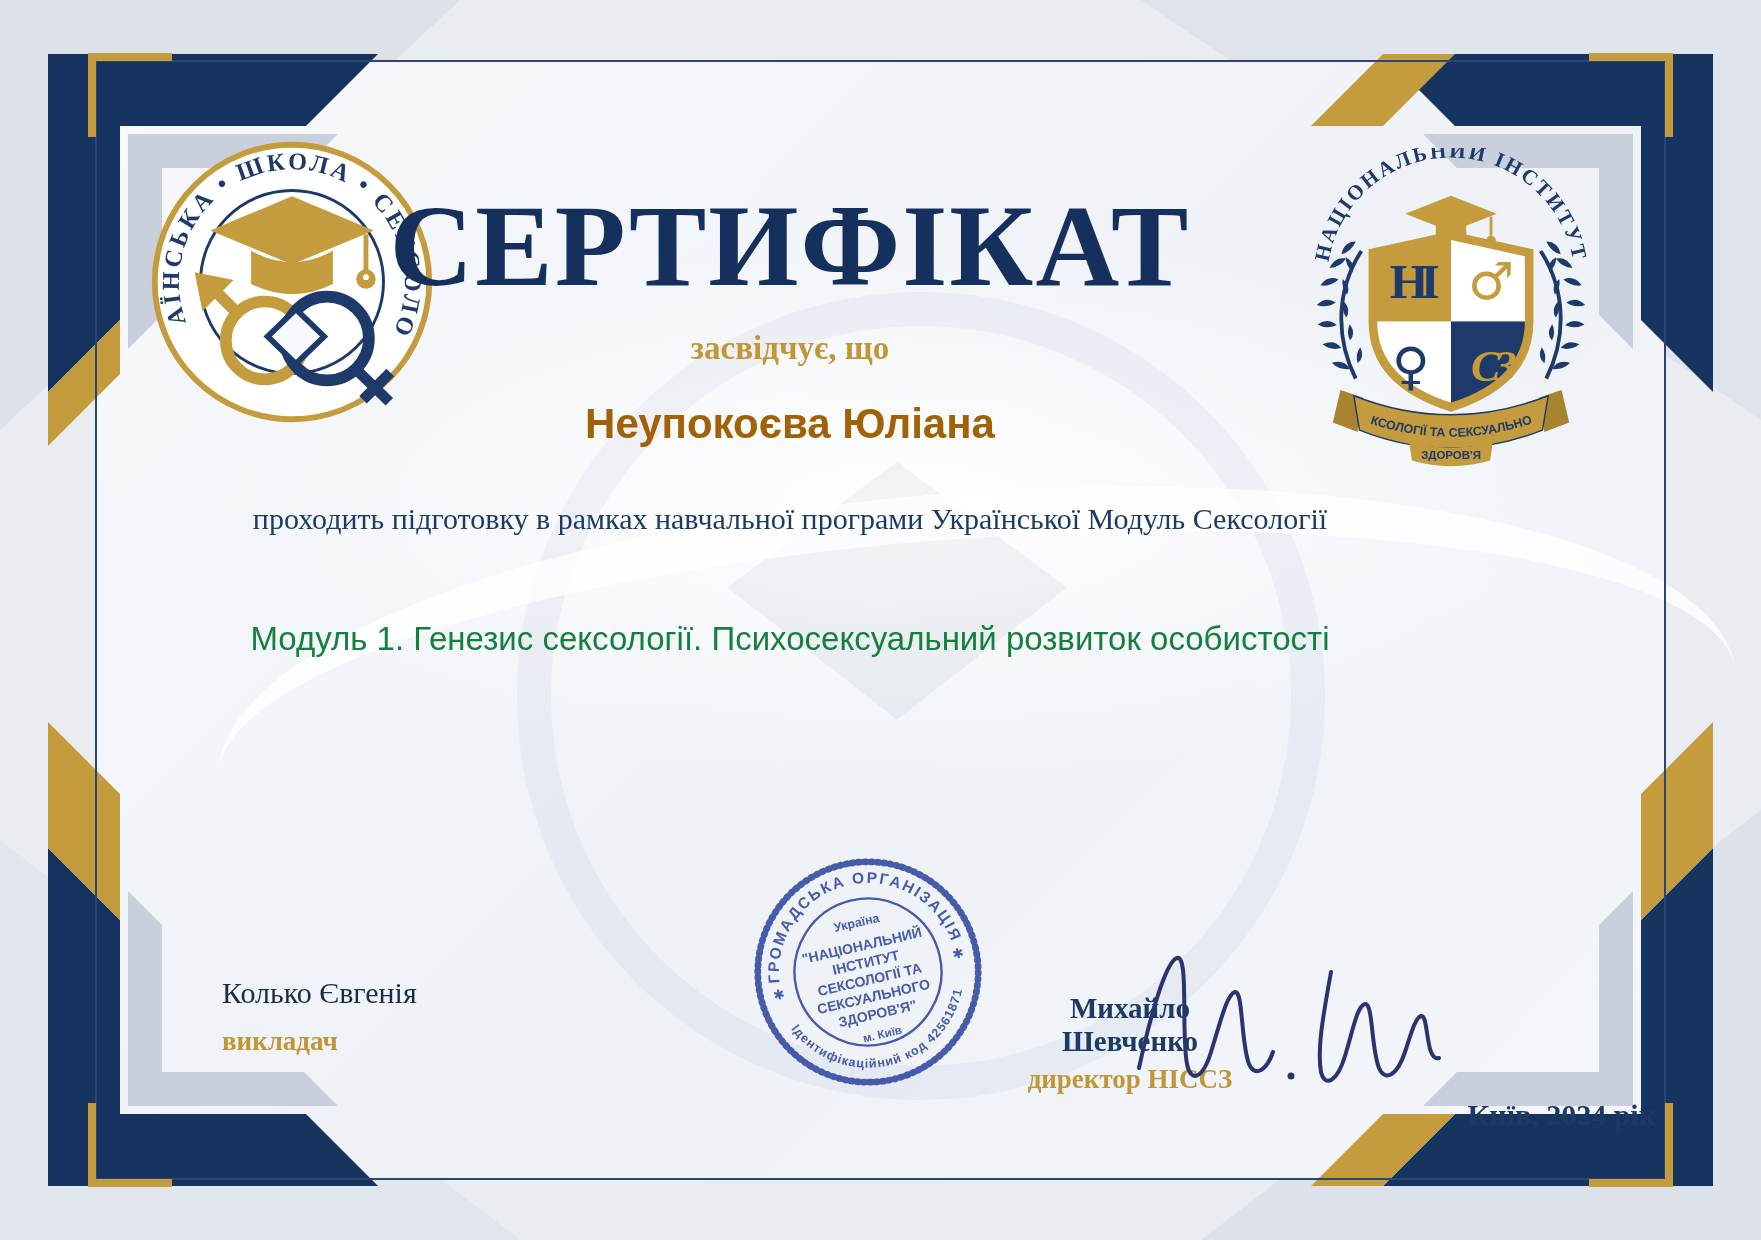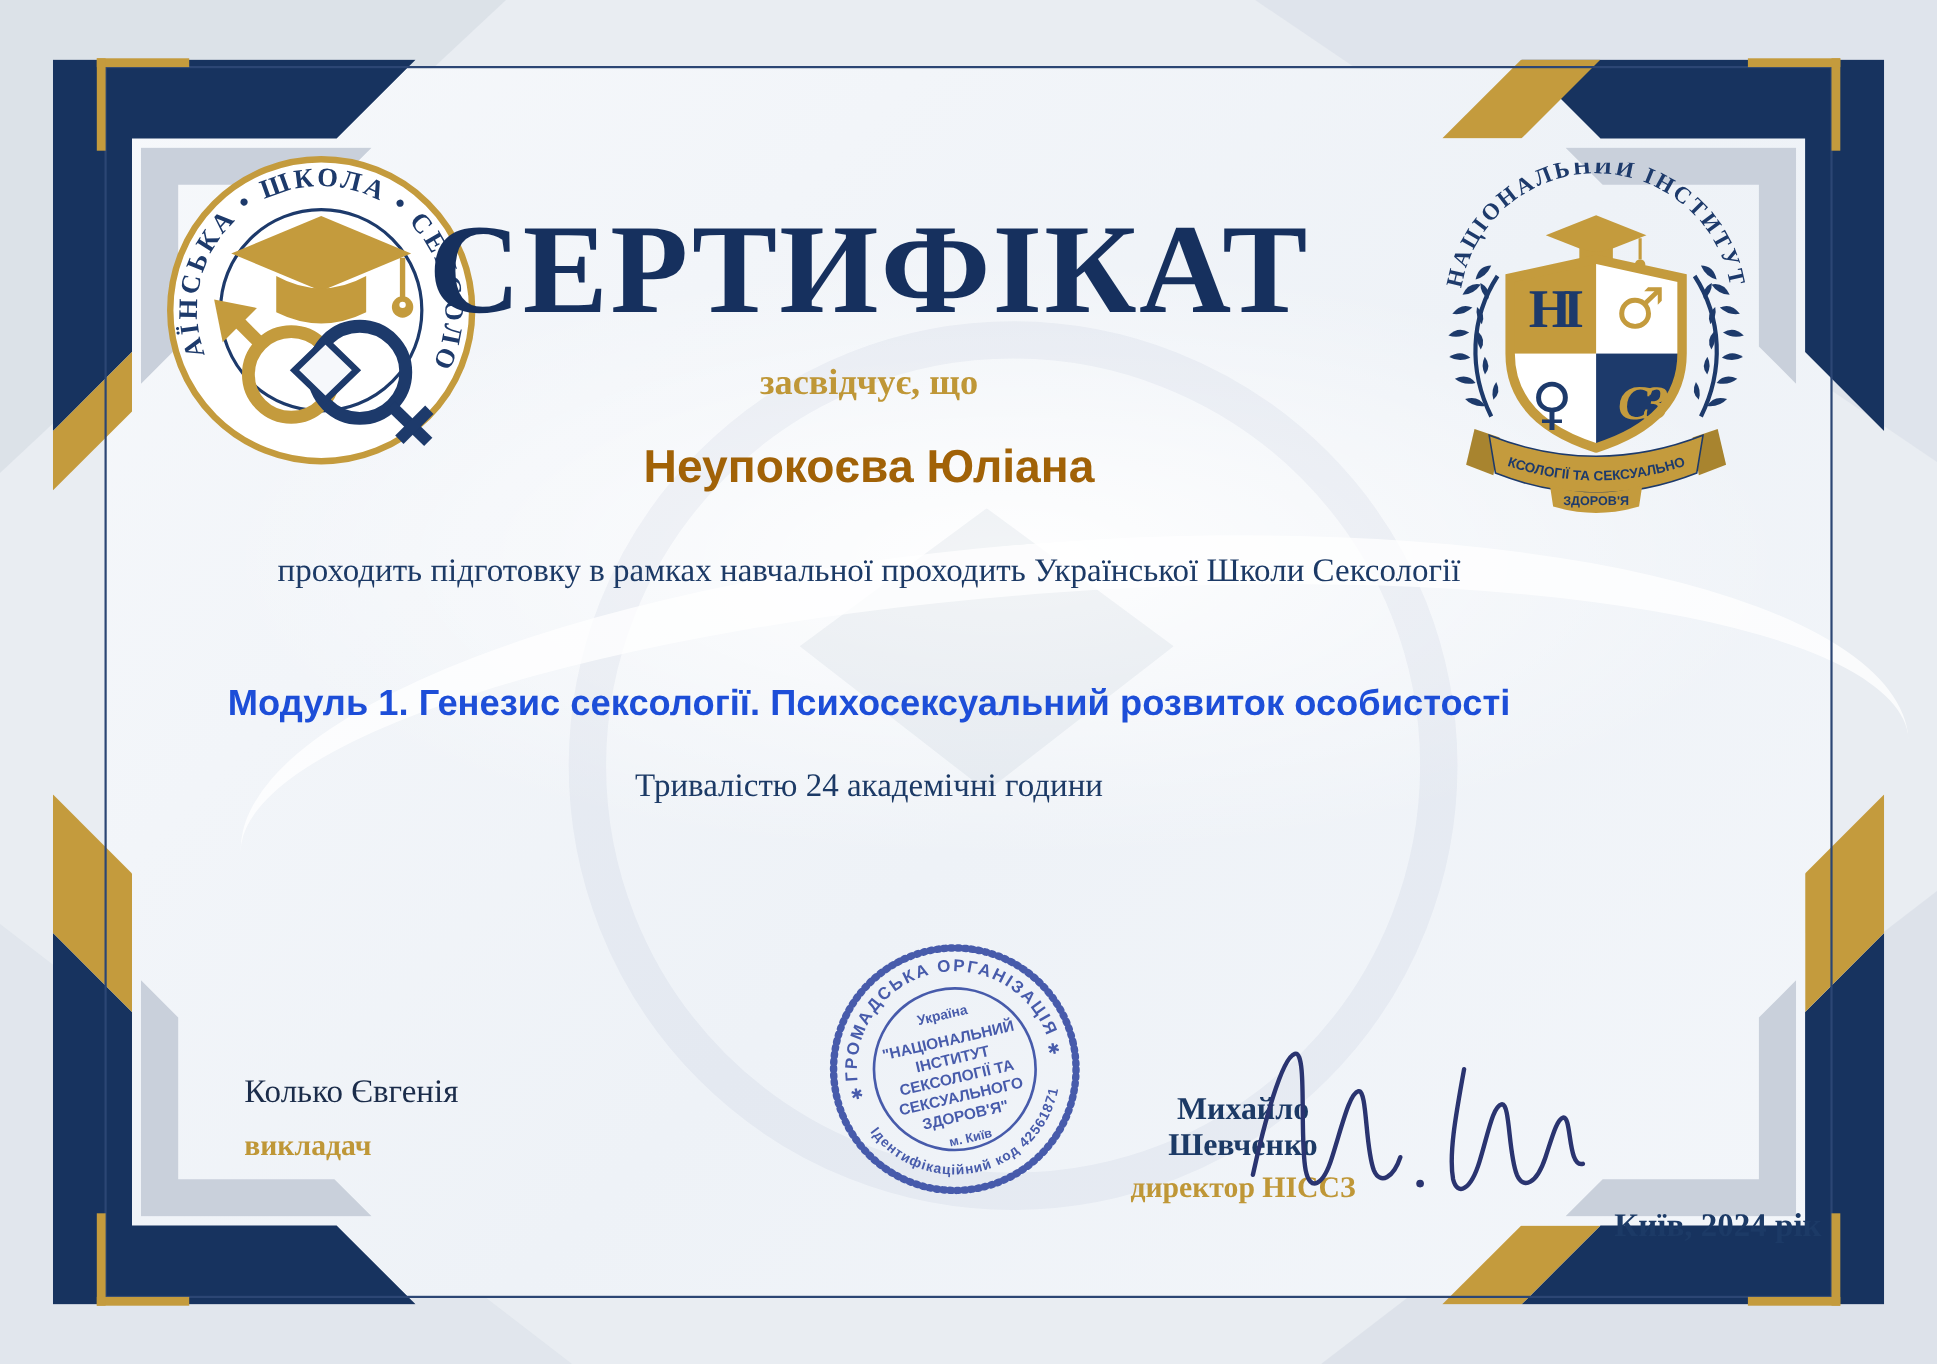--- a/index.html
+++ b/index.html
@@ -51,21 +51,21 @@
   .fm-tr{right:88px;top:53px;border-right:8px solid #c49b3d;border-top:8px solid #c49b3d;}
   .fm-bl{left:88px;bottom:53px;border-left:8px solid #c49b3d;border-bottom:8px solid #c49b3d;}
   .fm-br{right:88px;bottom:53px;border-right:8px solid #c49b3d;border-bottom:8px solid #c49b3d;}
 
   
   .col{position:absolute;left:100px;width:1380px;text-align:center;}
   .title{top:188px;font-family:"Liberation Serif",serif;font-weight:700;font-size:116px;line-height:1;color:#16305e;letter-spacing:2px;}
   .subtitle{top:330px;font-weight:700;font-size:33px;color:#bf9737;}
   .name{top:400px;font-family:"Liberation Sans",sans-serif;font-weight:700;font-size:42px;color:#a16207;}
   .bodytext{top:496px;font-size:30px;color:#1c3a66;line-height:1.55;}
-  .module{top:620px;font-family:"Liberation Sans",sans-serif;font-weight:700;font-size:33px;color:#1d4ed8;}
+  .module{top:620px;font-family:"Liberation Sans",sans-serif;font-weight:400;font-size:33px;color:#15803d;}
   .duration{top:698px;font-size:30px;color:#1c3a66;}
   .footer{position:absolute;left:100px;width:1556px;text-align:right;top:1098px;font-weight:700;font-size:30px;color:#1c3a66;}
 
   .sign-left{position:absolute;left:222px;top:976px;text-align:left;}
   .sign-left .s-name{font-size:30px;color:#1b2c4a;}
   .sign-left .s-role{margin-top:16px;font-weight:700;font-size:27px;color:#bf9737;}
   .sign-right{position:absolute;left:1000px;top:992px;width:260px;text-align:center;}
   .sign-right .s-name{font-weight:700;font-size:29px;color:#1c3a66;}
   .sign-right .s-role{margin-top:6px;font-weight:700;font-size:27px;color:#bf9737;}
 
@@ -192,24 +192,23 @@
       </text>
       <path d="M106,308 Q150,321 194,308 L191,328 Q150,340 109,328 Z" fill="#c49b3d"></path>
       <text x="150" y="326" text-anchor="middle" font-family="Liberation Sans, sans-serif" font-size="12" font-weight="bold" fill="#1d3a6b">ЗДОРОВ'Я</text>
     </g>
   </svg>
 
   <div class="col title">СЕРТИФІКАТ</div>
   <div class="col subtitle">засвідчує, що</div>
   <div class="col name">Неупокоєва Юліана</div>
   <div class="col bodytext">
-    <div>проходить підготовку в рамках навчальної проходить Української Школи Сексології</div>
+    <div>проходить підготовку в рамках навчальної програми Української Модуль Сексології</div>
   </div>
   <div class="col module">Модуль 1. Генезис сексології. Психосексуальний розвиток особистості</div>
-  <div class="col duration">Тривалістю 24 академічні години</div>
   <div class="footer">Київ, 2024 рік</div>
 
   <svg class="stamp" viewBox="0 0 240 240">
     <defs>
       <path id="stampTop" d="M28,120 A92,92 0 1 1 212,120"></path>
       <path id="stampBot" d="M21,120 A99,99 0 0 0 219,120"></path>
     </defs>
     <circle cx="120" cy="120" r="114" fill="none" stroke="#3b50a6" stroke-width="7" stroke-dasharray="1.5 5" stroke-linecap="round"></circle>
     <circle cx="120" cy="120" r="76" fill="none" stroke="#3b50a6" stroke-width="2.5"></circle>
     <text font-family="Liberation Sans, sans-serif" font-size="16" font-weight="bold" fill="#3b50a6" letter-spacing="2">

